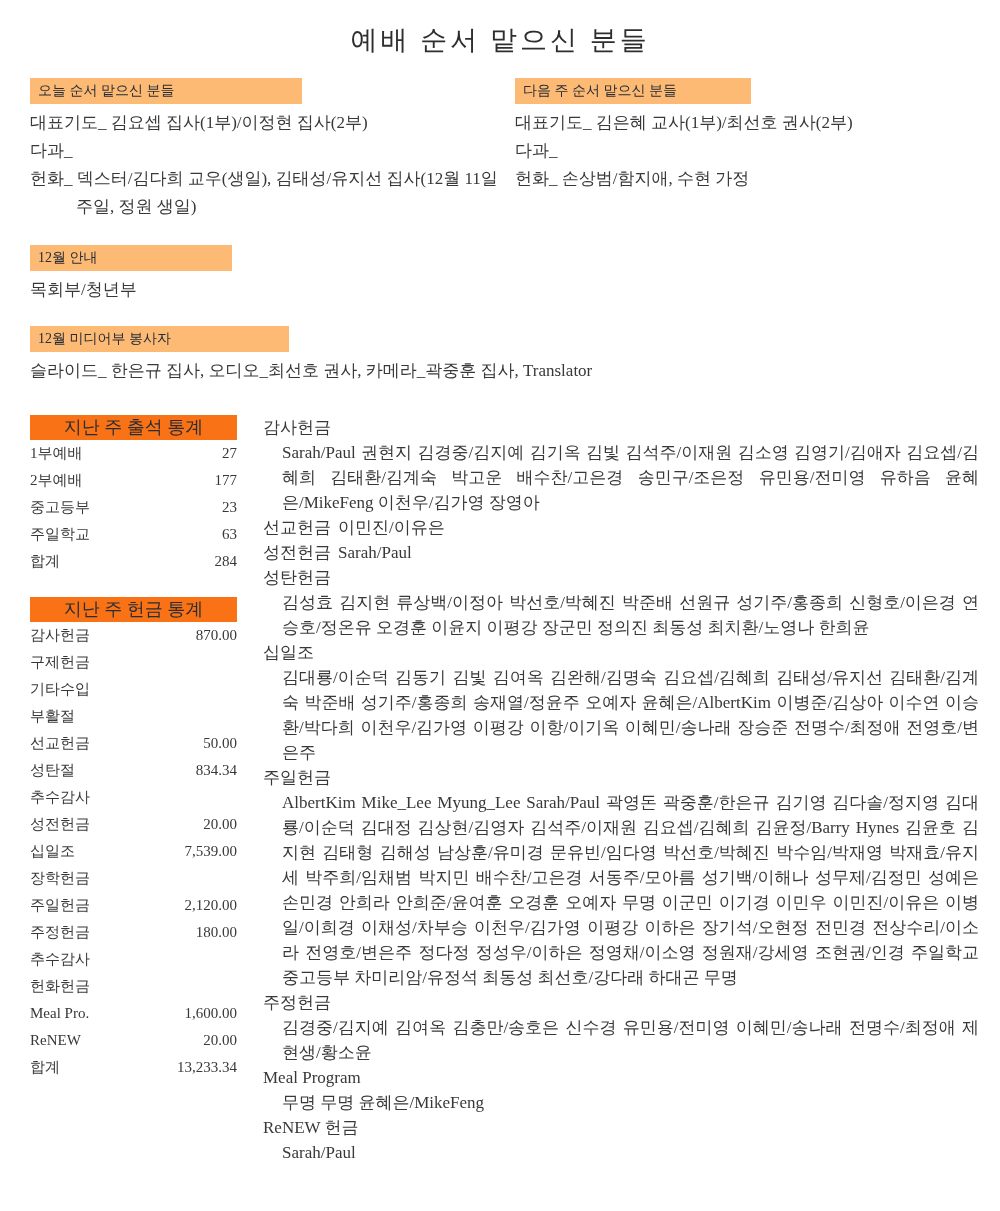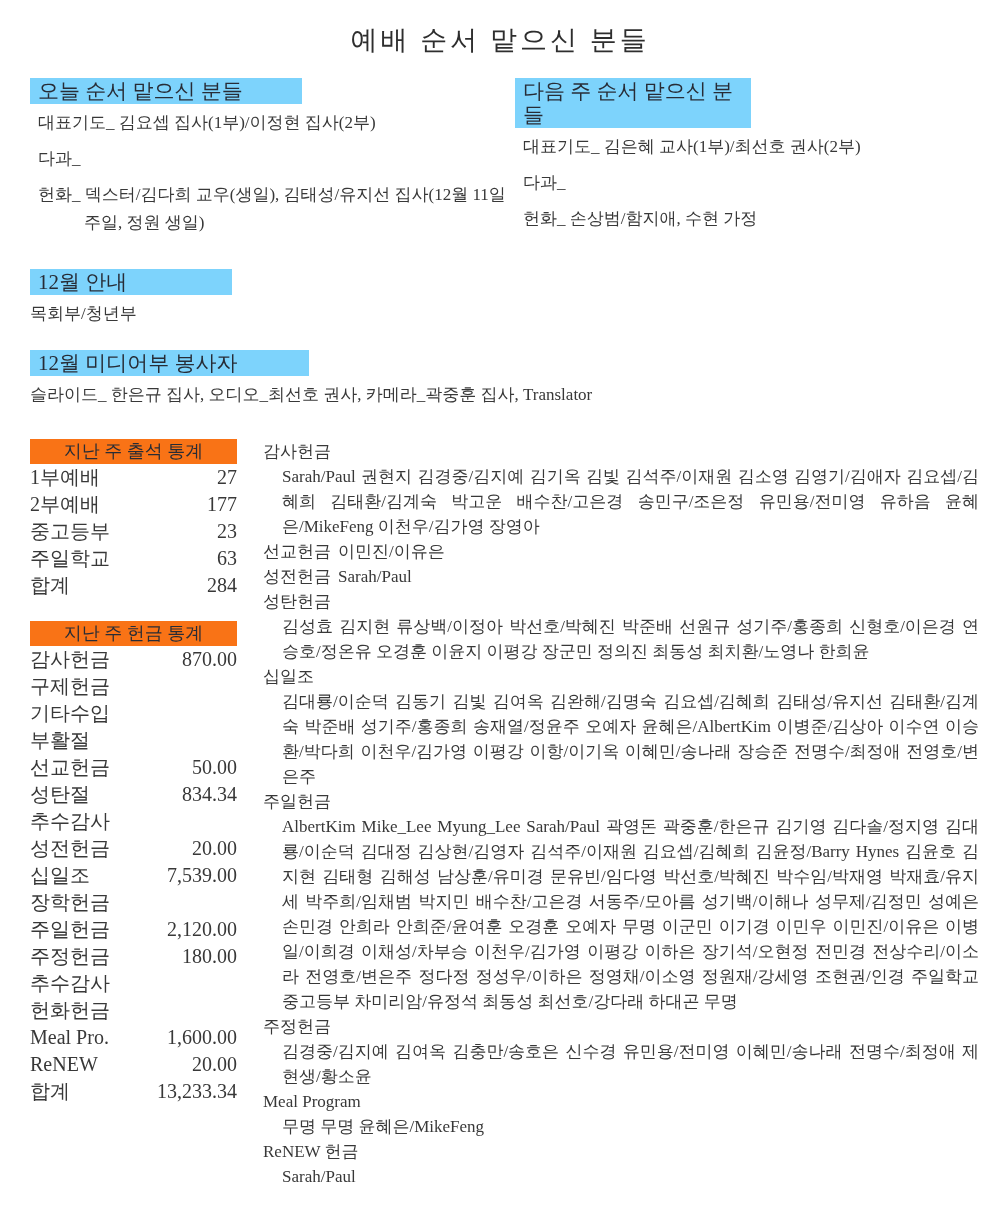--- a/index.html
+++ b/index.html
@@ -11,46 +11,46 @@
   .page { position:relative; width:1000px; min-height:1211px; overflow:hidden; }
 
   h1.doc-title {
     margin:0; padding-top:22px;
     text-align:center; font-weight:normal;
     font-size:27px; letter-spacing:3px; color:#2e2e2e;
   }
   h1.doc-title.second { padding-top:48px; }
 
   .sec-bar {
-    background:#7dd3fc; color:#272c36;
-    font-size:21px; line-height:24px;
+    background:#fdba74; color:#272c36;
+    font-size:14px; line-height:24px;
     padding:1px 8px; box-sizing:border-box;
   }
   .bar-today { width:272px; }
   .bar-next  { width:236px; }
   .bar-dec   { width:202px; margin-left:30px; margin-top:24px; }
-  .bar-media { width:279px; margin-left:30px; margin-top:22px; }
+  .bar-media { width:259px; margin-left:30px; margin-top:22px; }
 
   .two-col { display:flex; margin-top:20px; padding:0 0 0 30px; }
   .col-left  { width:485px; flex:0 0 485px; }
   .col-right { flex:1; padding-right:20px; }
 
-  .line { margin:8px; line-height:28px; color:#383838; }
+  .line { margin:0; line-height:28px; color:#383838; }
   .col-left .line:first-of-type, .col-right .line:first-of-type { margin-top:5px; }
   .hang { padding-left:46px; text-indent:-46px; }
 
   .plain { margin:5px 0 0 30px; line-height:28px; color:#383838; }
 
   .stats { display:flex; margin-top:30px; padding:0 15px 40px 30px; }
   .tables-col { flex:0 0 207px; width:207px; }
   .table-header {
     background:#f97316; color:#272c36; text-align:center;
     font-size:18px; line-height:23px; padding:1px 0;
   }
-  .t-row { display:flex; justify-content:space-between; line-height:27px; font-size:20px; color:#383838; }
+  .t-row { display:flex; justify-content:space-between; line-height:27px; font-size:15px; color:#383838; }
   .t-row .num { text-align:right; }
   .offering-table { margin-top:22px; }
 
   .donors { flex:1; margin-left:26px; font-size:17px; line-height:25px; color:#383838; }
   .donor-head { color:#383838; }
   .donor-inline { margin-left:7px; }
   .donor-names { margin:0 6px 0 19px; text-align:justify; }
   .donor-names:empty { display:none; }
 </style>
 </head>

